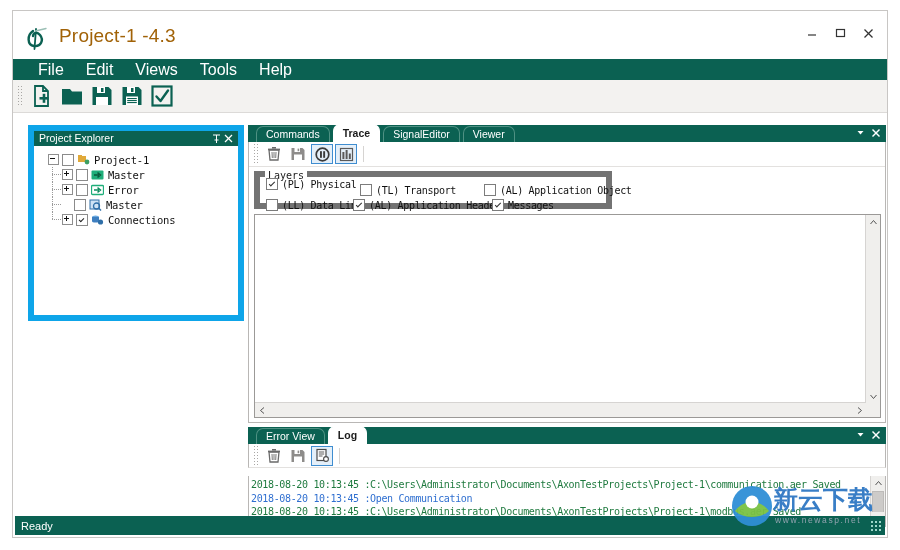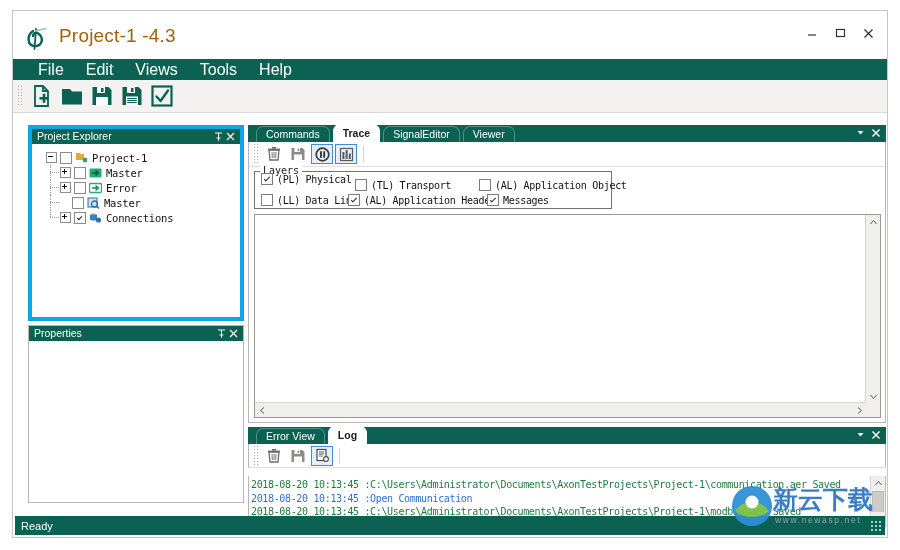--- a/index.html
+++ b/index.html
@@ -101,21 +101,21 @@
     width: 12px; height: 13px;
     display: flex; align-items: center; justify-content: center;
     color: #fff;
     cursor: default;
   }
 
   #project-explorer {
     position: absolute; left: 15px; top: 114px;
     width: 216px; height: 196px;
     background: #ffffff;
-    border: 4px solid #0ea5e9;
+    border: 6px solid #0ea5e9;
     box-sizing: border-box;
   }
   #properties-panel {
     position: absolute; left: 15px; top: 314px;
     width: 216px; height: 178px;
     background: #ffffff;
     border: 1px solid #b9b7b5;
     box-sizing: border-box;
   }
   .panel-body { background: #fff; height: calc(100% - 15px); overflow: hidden; position: relative; }
@@ -200,21 +200,21 @@
     display: flex; align-items: center; justify-content: center;
     cursor: default; box-sizing: border-box;
   }
   .mt-btn.sel { border: 1px solid #3f8dd0; background: #e4eff9; }
   .mt-sep { width: 1px; height: 16px; background: #d6d4d2; margin: 0 4px; }
 
   
   .groupbox {
     position: absolute; left: 5px; top: 29px;
     width: 358px; height: 38px;
-    border: 1px solid #737373;
+    border: 6px solid #737373;
     box-sizing: border-box;
   }
   .groupbox .legend {
     position: absolute; left: 5px; top: -7px;
     background: #ffffff; padding: 0 3px;
     font-size: 10px; color: #1a1a1a;
     font-family: "DejaVu Sans Mono", monospace;
   }
   .chkrow { position: absolute; display: flex; align-items: center; height: 14px; }
   .chk {
@@ -479,37 +479,20 @@
                 <circle cx="9.5" cy="8" r="2.6" fill="#2f6fa8"></circle>
               </svg>
             </span>
             <span class="tlabel">Connections</span>
           </div>
 
         </div>
       </div>
     </div>
 
-    <div id="properties-panel">
-      <div class="dock-title">
-        <span class="t">Properties</span>
-        <span class="dock-ico">
-          <svg width="9" height="10" viewBox="0 0 9 10">
-              <path d="M1 1 h7 M4.5 1 v5 M2.5 6 h4 M4.5 6 v3" stroke="#fff" stroke-width="1" fill="none"></path>
-            </svg>
-        </span>
-        <span class="dock-ico">
-          <svg width="9" height="9" viewBox="0 0 9 9">
-              <line x1="1" y1="1" x2="8" y2="8" stroke="#fff" stroke-width="1.2"></line>
-              <line x1="8" y1="1" x2="1" y2="8" stroke="#fff" stroke-width="1.2"></line>
-            </svg>
-        </span>
-      </div>
-      <div class="panel-body"></div>
-    </div>
 
     <div id="center-area">
       <div class="tabstrip">
         <div class="tab">Commands</div>
         <div class="tab active">Trace</div>
         <div class="tab">SignalEditor</div>
         <div class="tab">Viewer</div>
         <div class="dock-actions">
           <span class="dock-ico">
             <svg width="9" height="9" viewBox="0 0 9 9">

